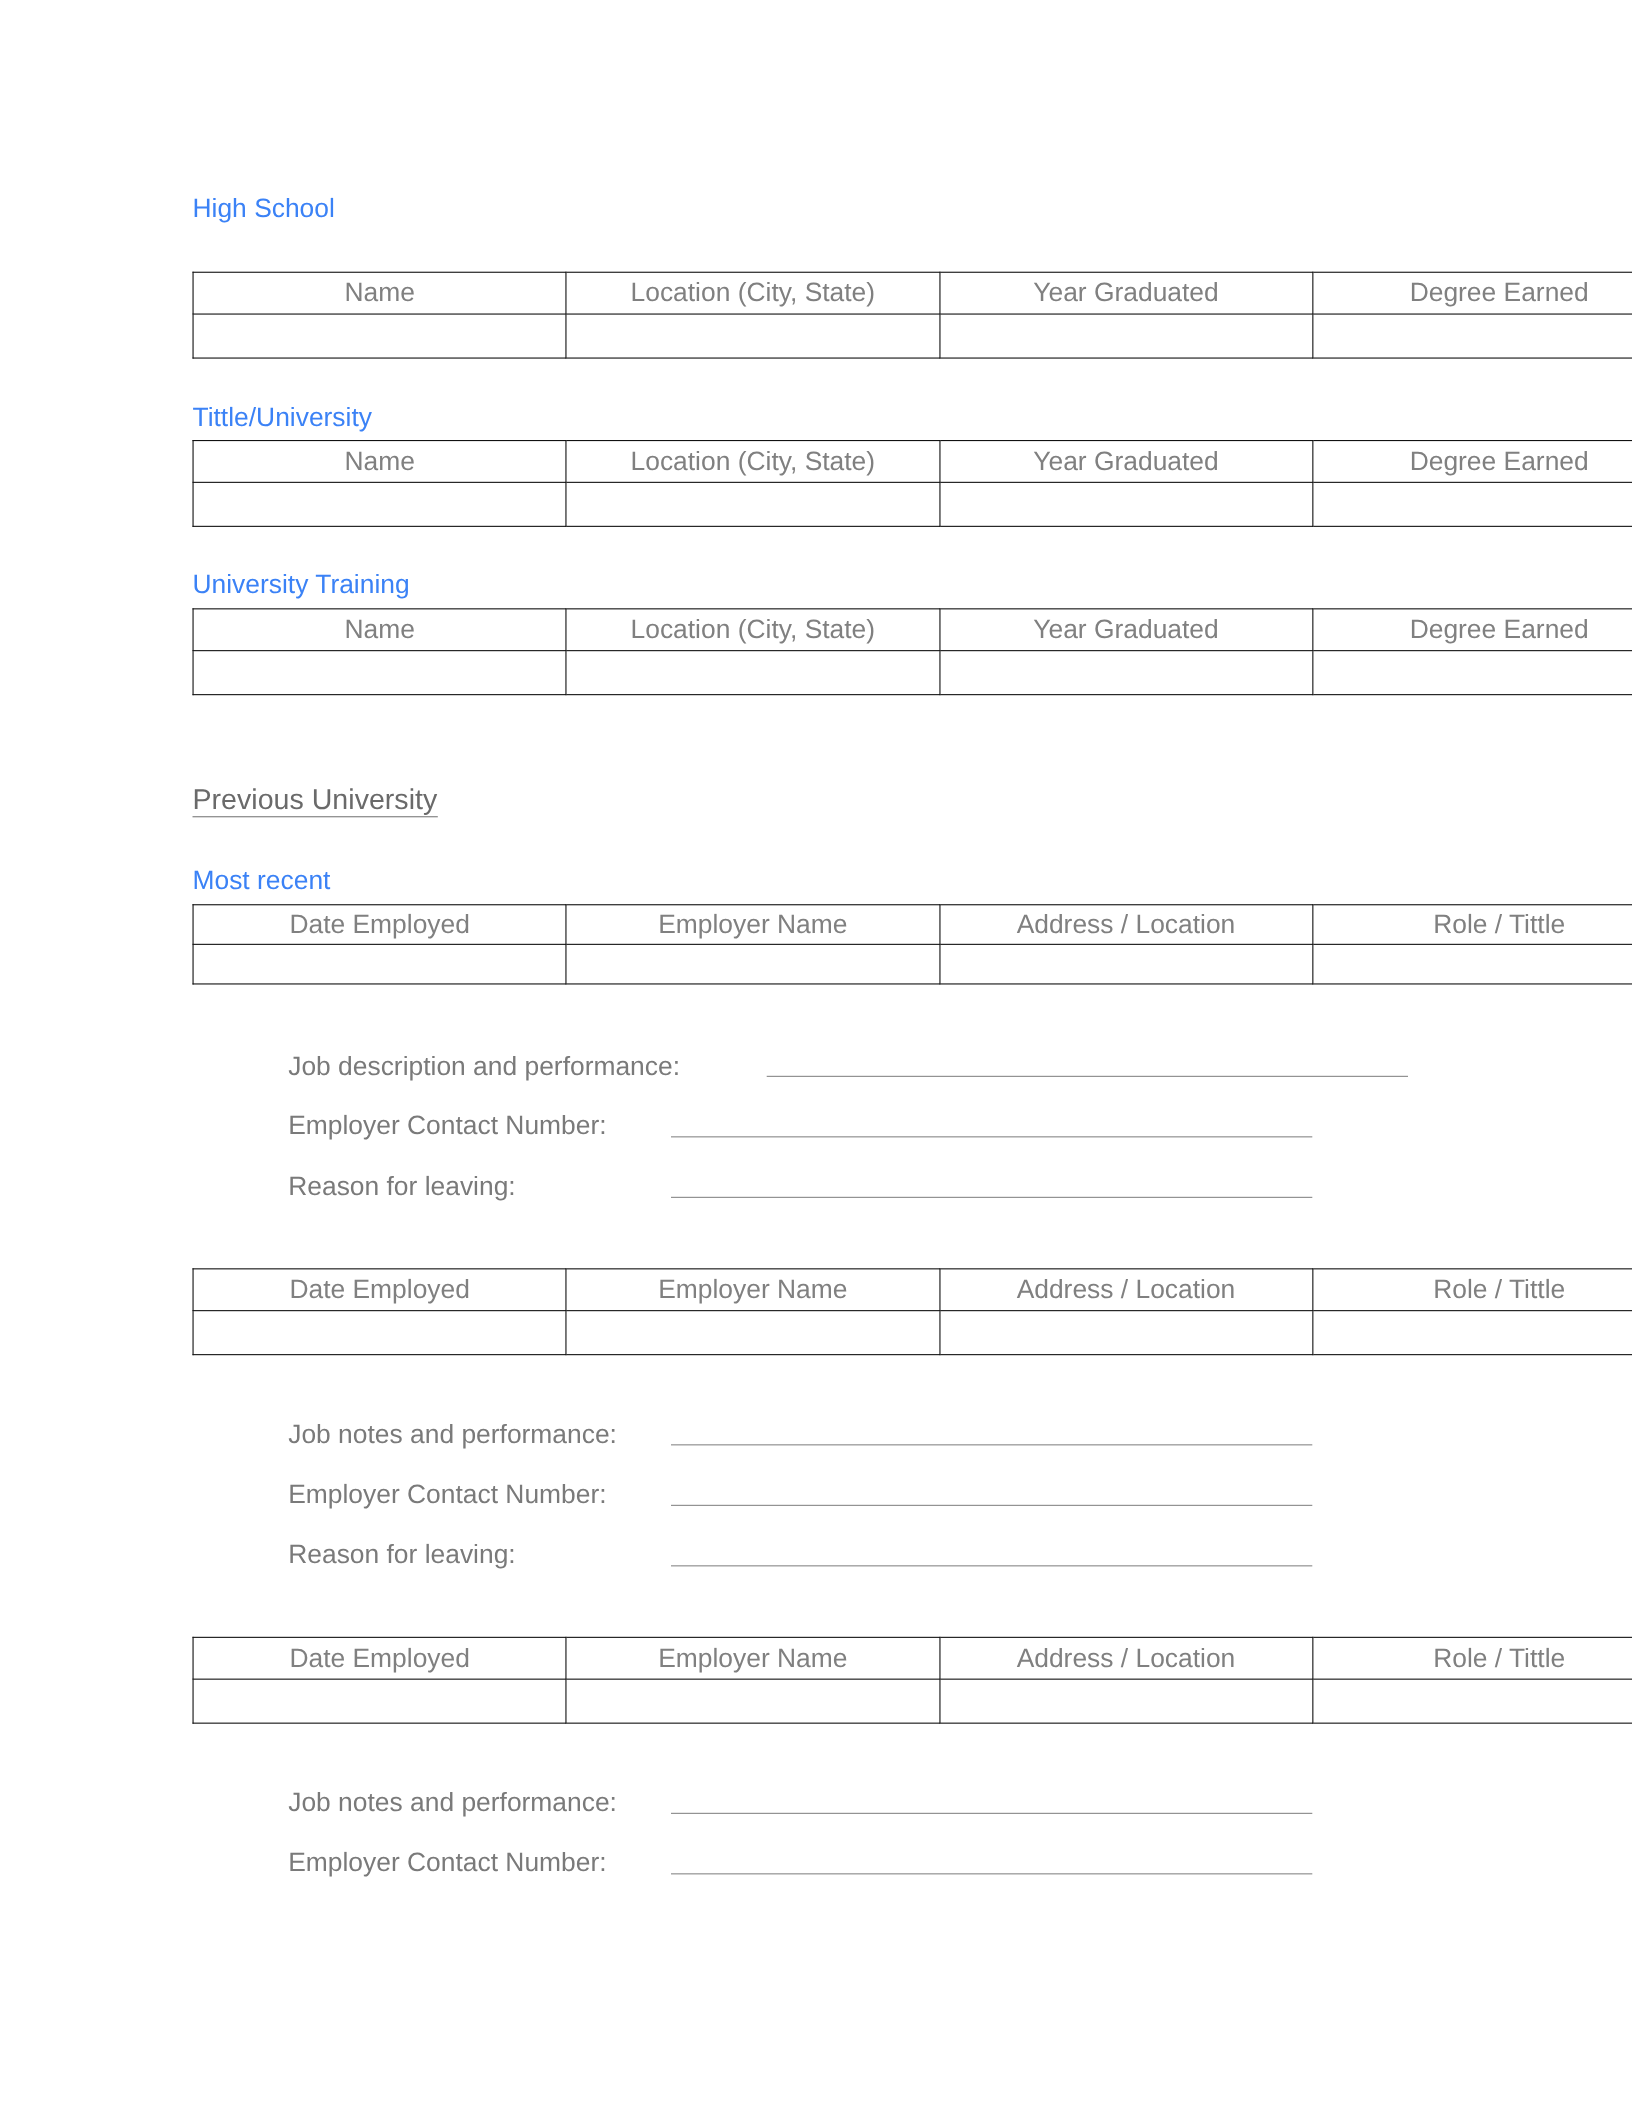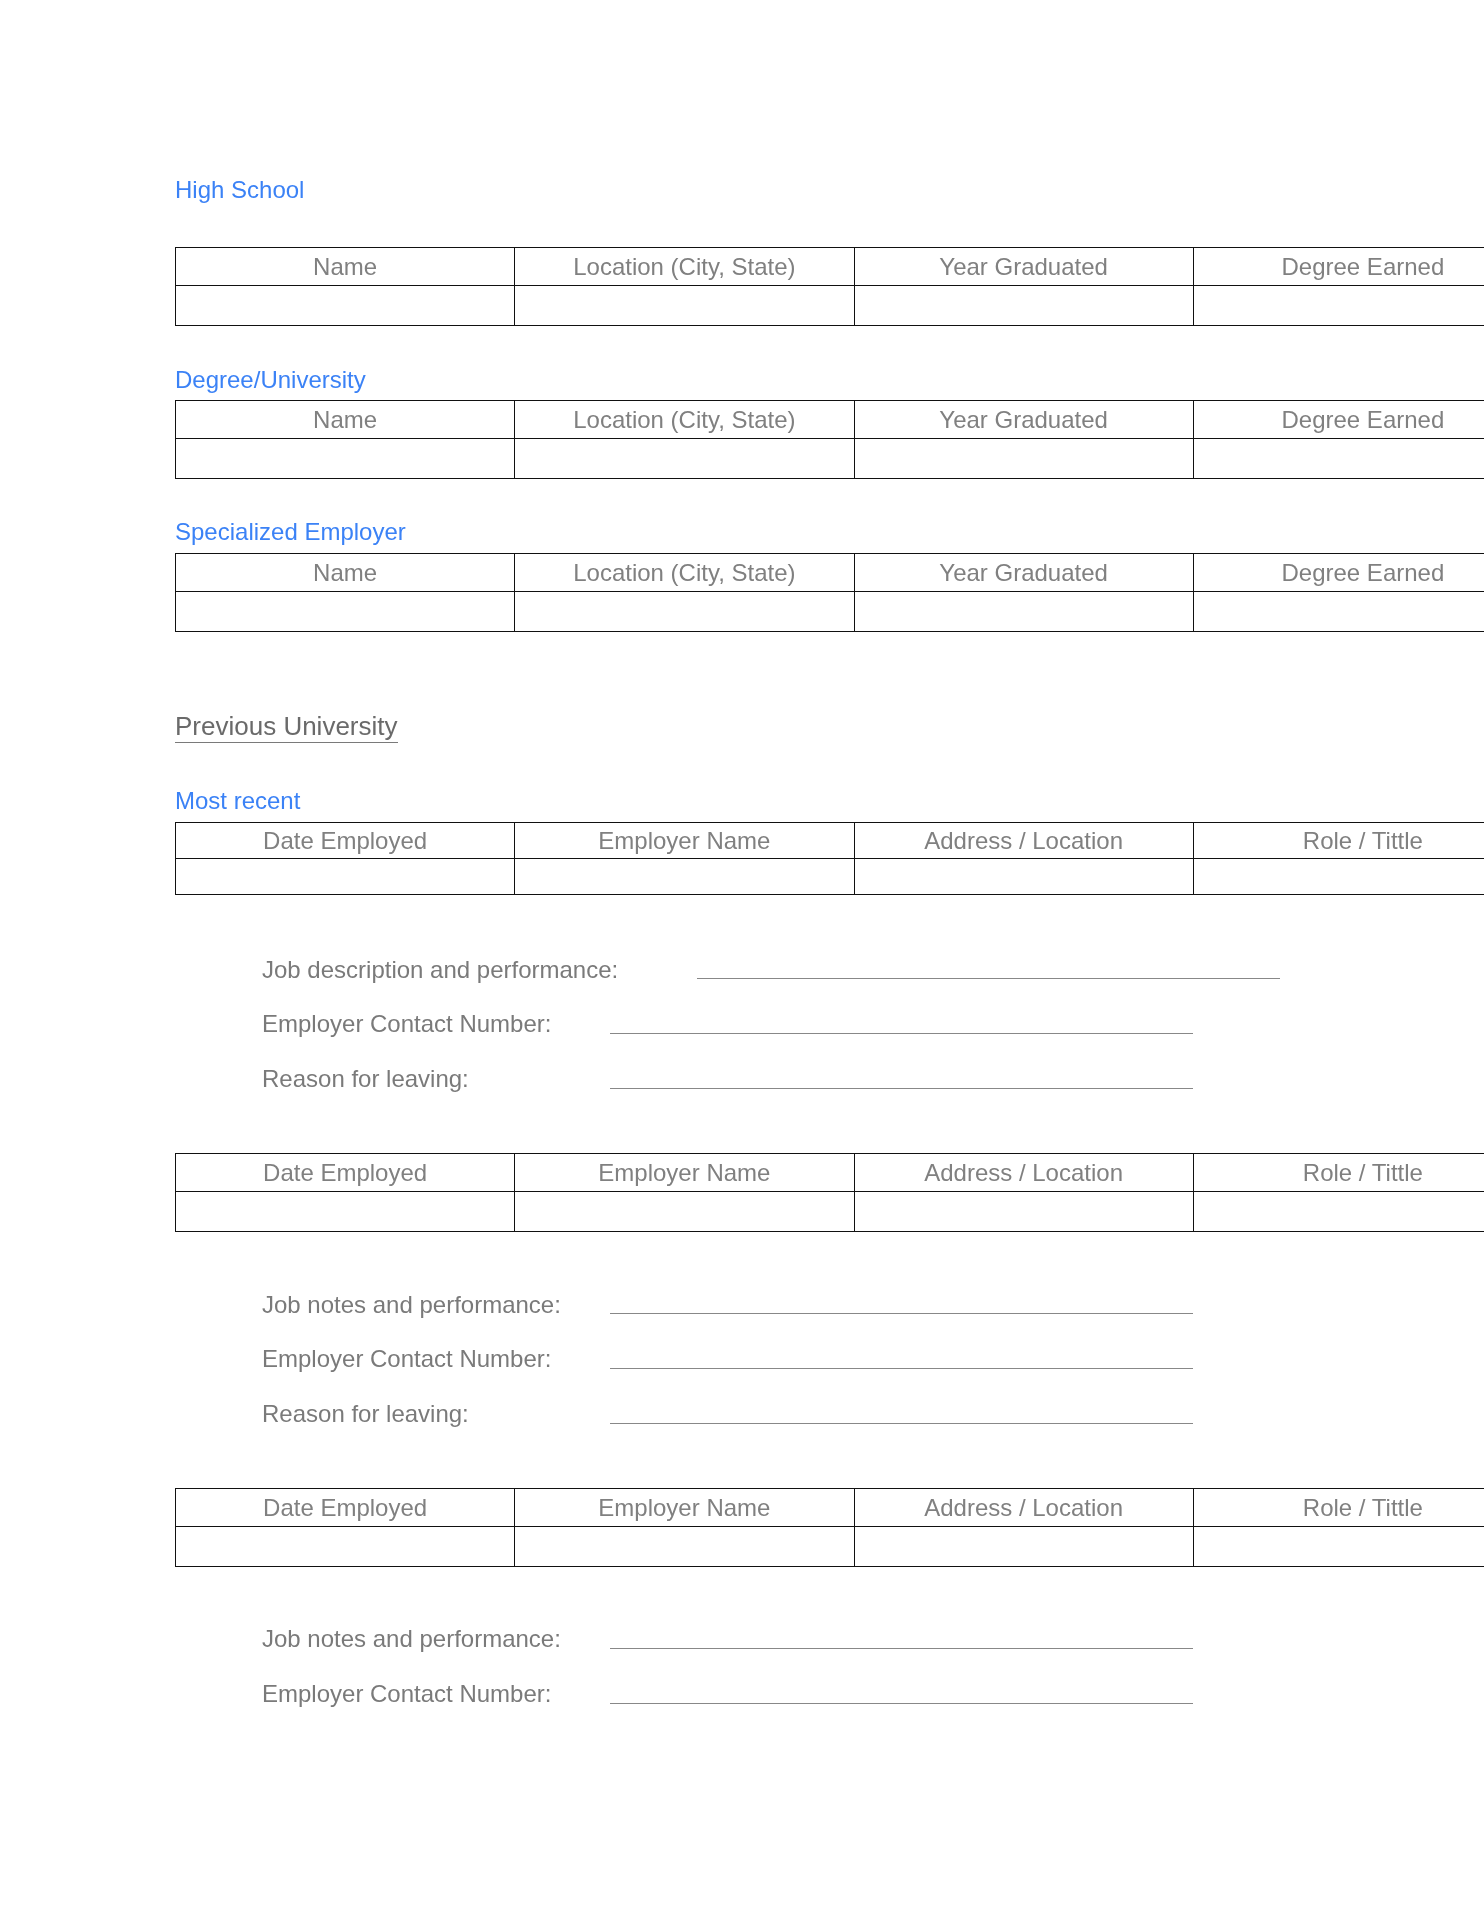--- a/index.html
+++ b/index.html
@@ -30,39 +30,39 @@
   </tr>
   <tr>
     <td></td>
     <td></td>
     <td></td>
     <td></td>
   </tr>
 </tbody>
   </table>
 
-<div class="label" style="top:366px;">Degree/University</div>
+<div class="label" style="top:366px;">Tittle/University</div>
 <table class="grid" style="top:400px;">
   <tbody>
       <tr>
     <th>Name</th>
     <th>Location (City, State)</th>
     <th>Year Graduated</th>
     <th>Degree Earned</th>
   </tr>
   <tr>
     <td></td>
     <td></td>
     <td></td>
     <td></td>
   </tr>
 </tbody>
   </table>
 
-<div class="label" style="top:518px;">Specialized Employer</div>
+<div class="label" style="top:518px;">University Training</div>
 <table class="grid" style="top:553px;">
   <tbody>
       <tr>
     <th>Name</th>
     <th>Location (City, State)</th>
     <th>Year Graduated</th>
     <th>Degree Earned</th>
   </tr>
   <tr>
     <td></td>

